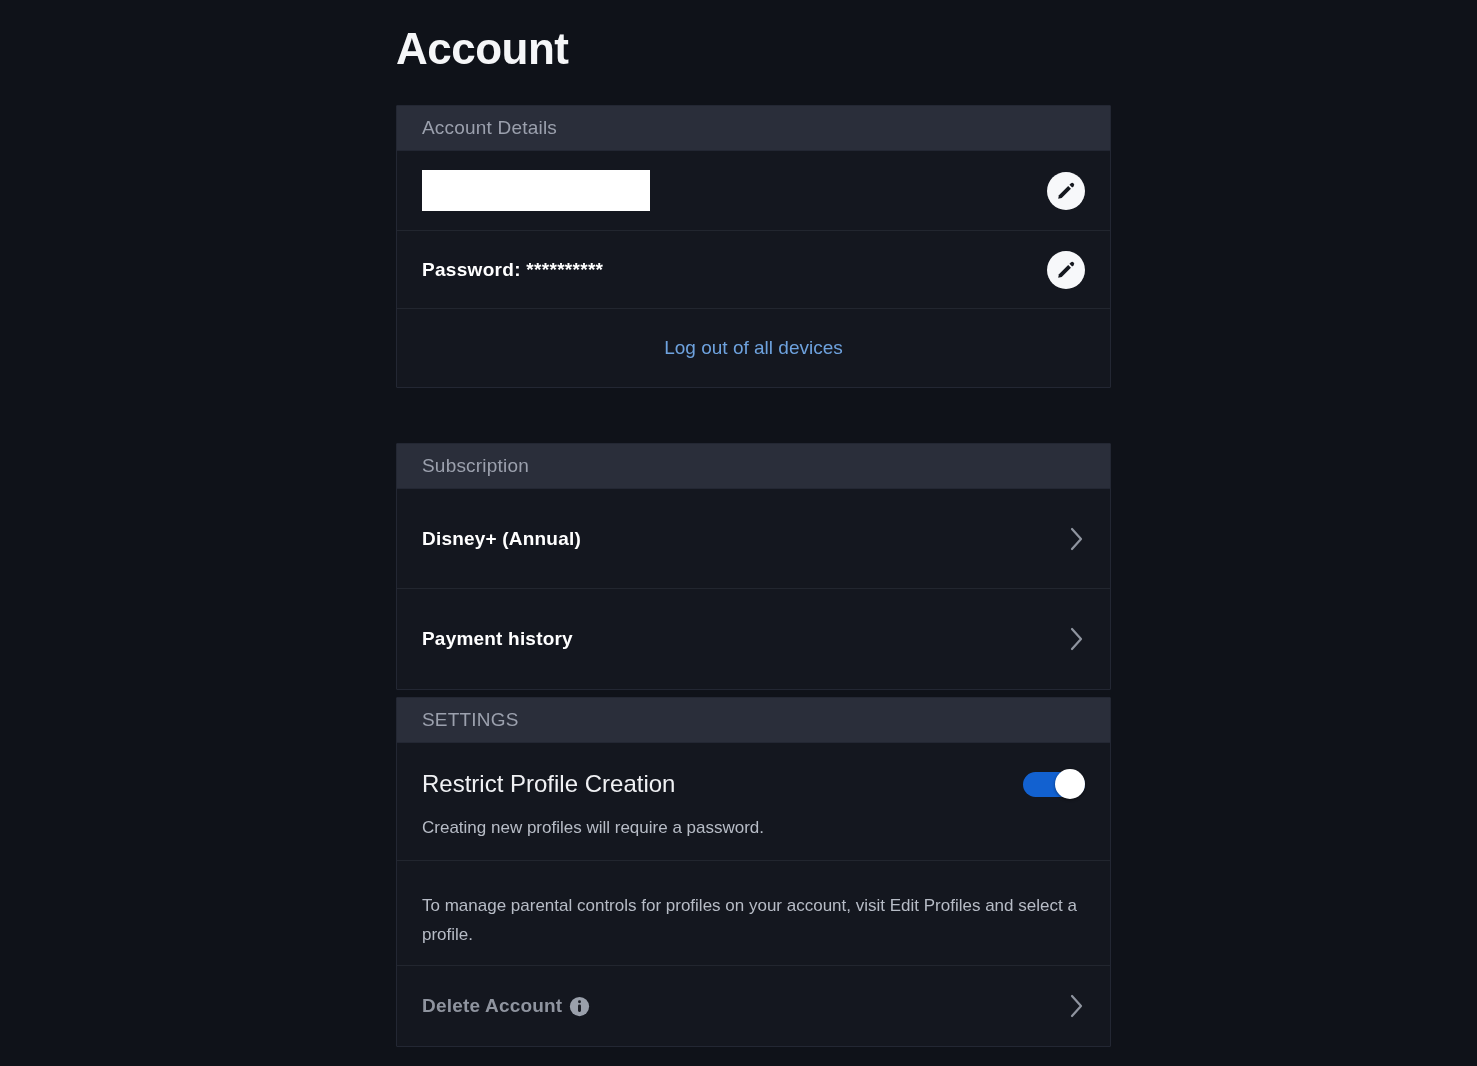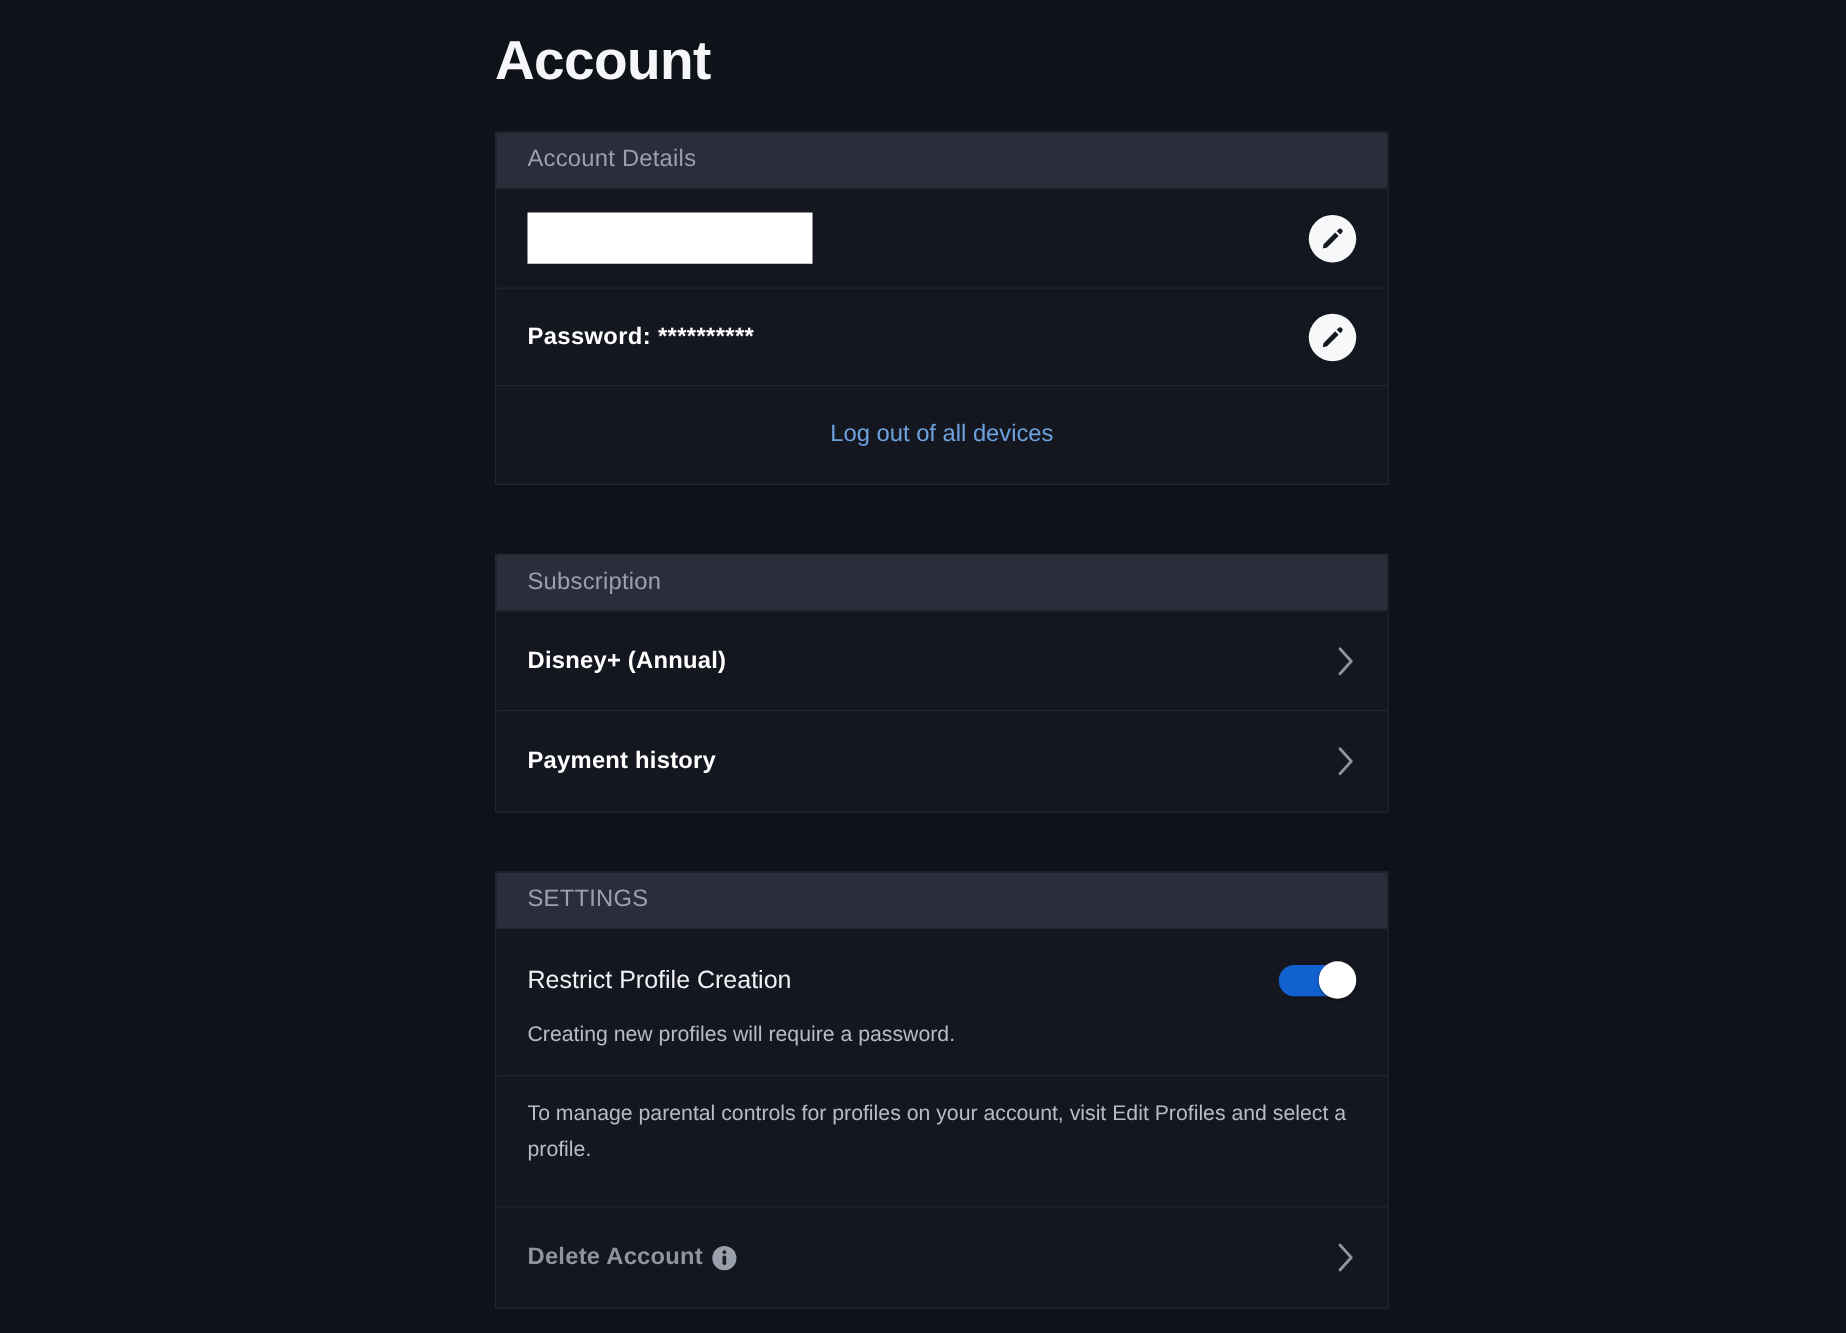--- a/index.html
+++ b/index.html
@@ -110,21 +110,21 @@
   .logout-link {
     font-size: 19px;
     color: #6ea2de;
     text-decoration: none;
     cursor: pointer;
     font-weight: 400;
   }
 
   
   .row-nav {
-    height: 80px;
+    height: 100px;
     justify-content: space-between;
     cursor: pointer;
   }
 
   .nav-label {
     font-size: 19px;
     color: #ffffff;
     font-weight: 700;
     letter-spacing: 0.2px;
   }
@@ -143,21 +143,21 @@
     padding-top: 4px;
   }
 
   .toggle-top {
     display: flex;
     align-items: center;
     justify-content: space-between;
   }
 
   .toggle-label {
-    font-size: 20px;
+    font-size: 24px;
     color: #f0f1f4;
     font-weight: 400;
   }
 
   .toggle-sub {
     margin-top: 19px;
     font-size: 17px;
     color: #b7bcc6;
     font-weight: 400;
   }
@@ -187,21 +187,21 @@
     left: 32px;
     width: 30px;
     height: 30px;
     border-radius: 50%;
     background: #ffffff;
     box-shadow: 0 1px 3px rgba(0,0,0,0.45);
   }
 
   .row-note {
     min-height: 105px;
-    align-items: flex-start;
+    align-items: center;
     padding-top: 16px;
   }
 
   .note-text {
     font-size: 17px;
     color: #b7bcc6;
     line-height: 1.68;
     max-width: 660px;
   }
 

